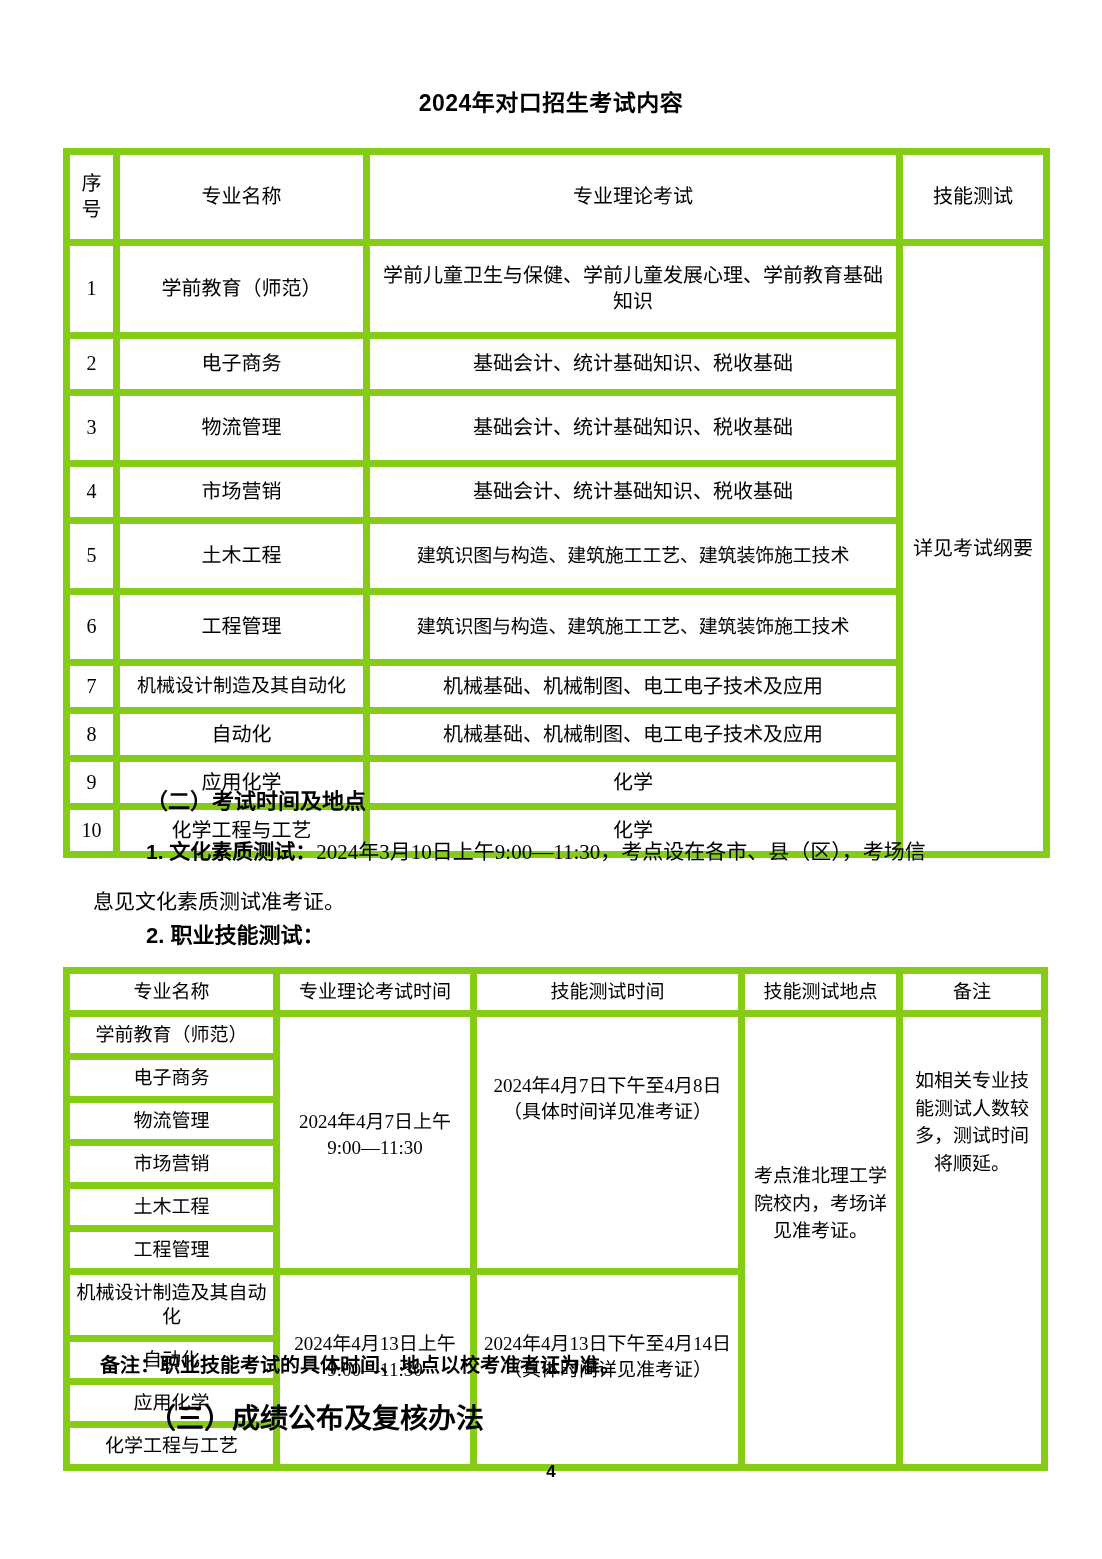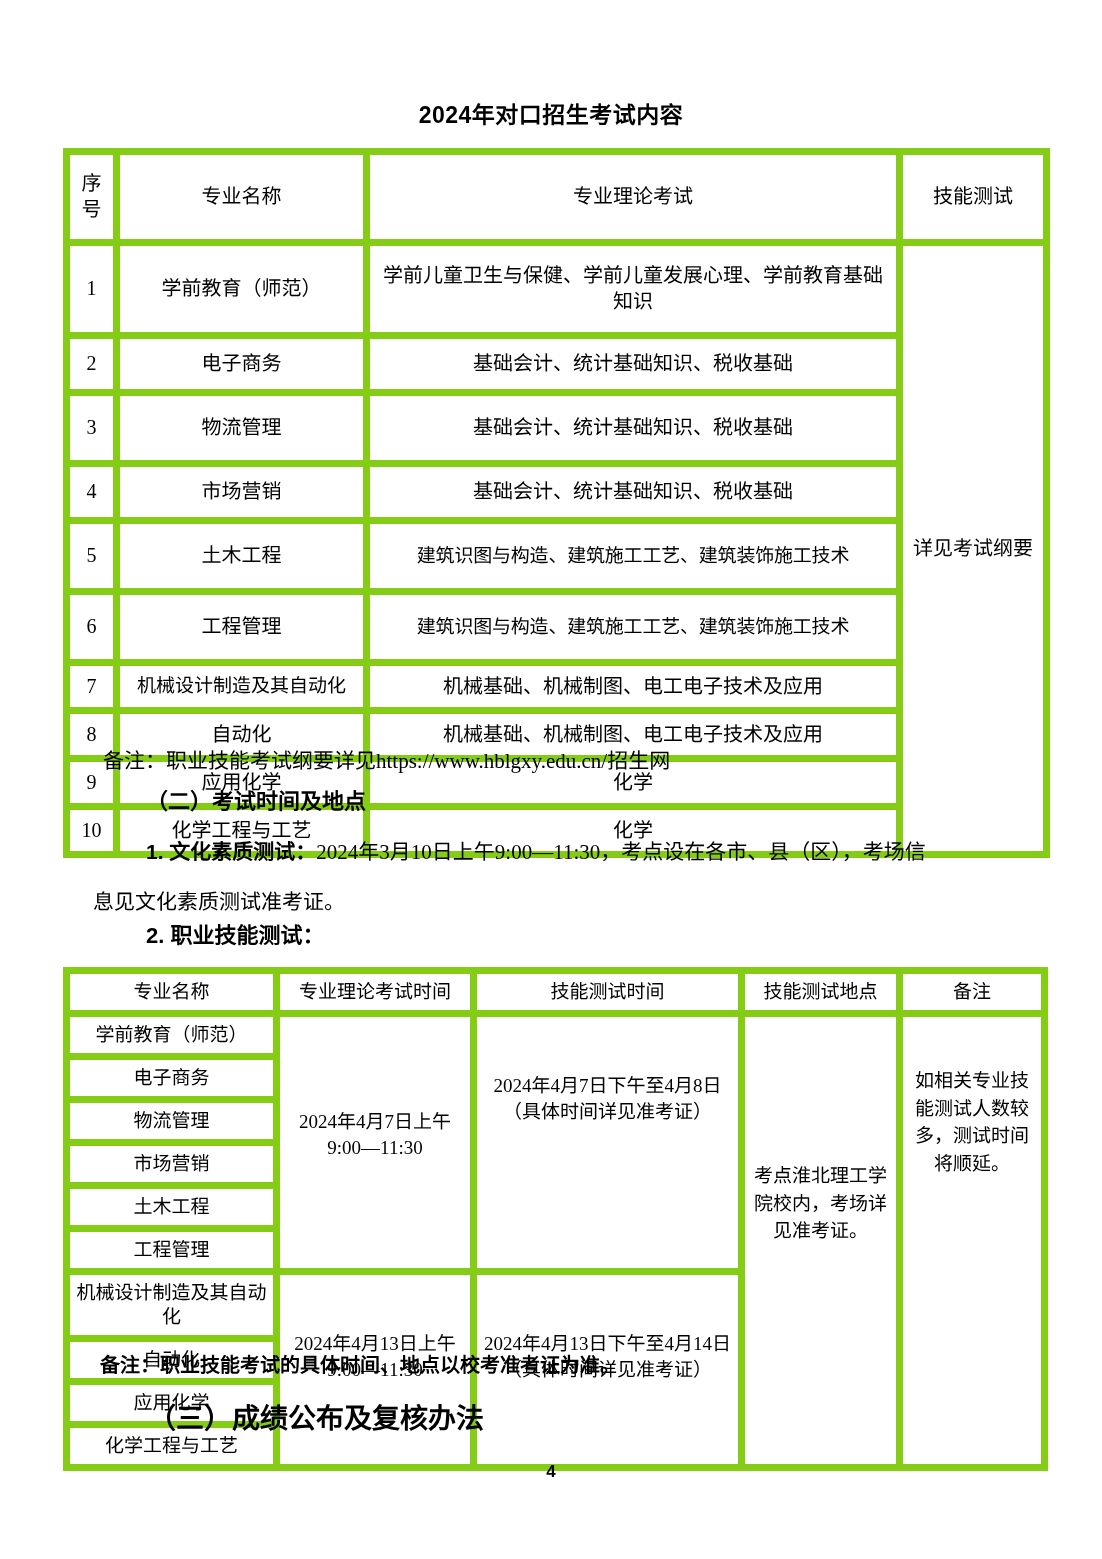--- a/index.html
+++ b/index.html
@@ -20,21 +20,21 @@
     position: relative;
     width: 1102px;
     height: 1559px;
     box-sizing: border-box;
   }
 
   
   .doc-title {
     position: absolute;
     left: 0;
-    top: 96px;
+    top: 84px;
     width: 1102px;
     text-align: center;
     font-family: "Liberation Sans", "DejaVu Sans", sans-serif;
     font-weight: bold;
     font-size: 23px;
     letter-spacing: 0.5px;
   }
 
   
   table.doc-table {
@@ -224,21 +224,20 @@
       </tr>
 
       <tr class="r-slim">
         <td>10</td>
         <td>化学工程与工艺</td>
         <td>化学</td>
       </tr>
     </tbody>
   </table>
 
-  <div class="para" id="note-syllabus">备注：职业技能考试纲要详见https://www.hblgxy.edu.cn/招生网</div>
 
   <div class="para bold" id="heading-2">（二）考试时间及地点</div>
 
   <div class="para" id="para-culture-1"><b>1. 文化素质测试：</b><span>2024年3月10日上午9:00—11:30，考点设在各市、县（区），考场信</span></div>
 
   <div class="para" id="para-culture-2">息见文化素质测试准考证。</div>
 
   <div class="para bold" id="heading-skill">2. 职业技能测试：</div>
 
   <table id="table-schedule" class="doc-table">

